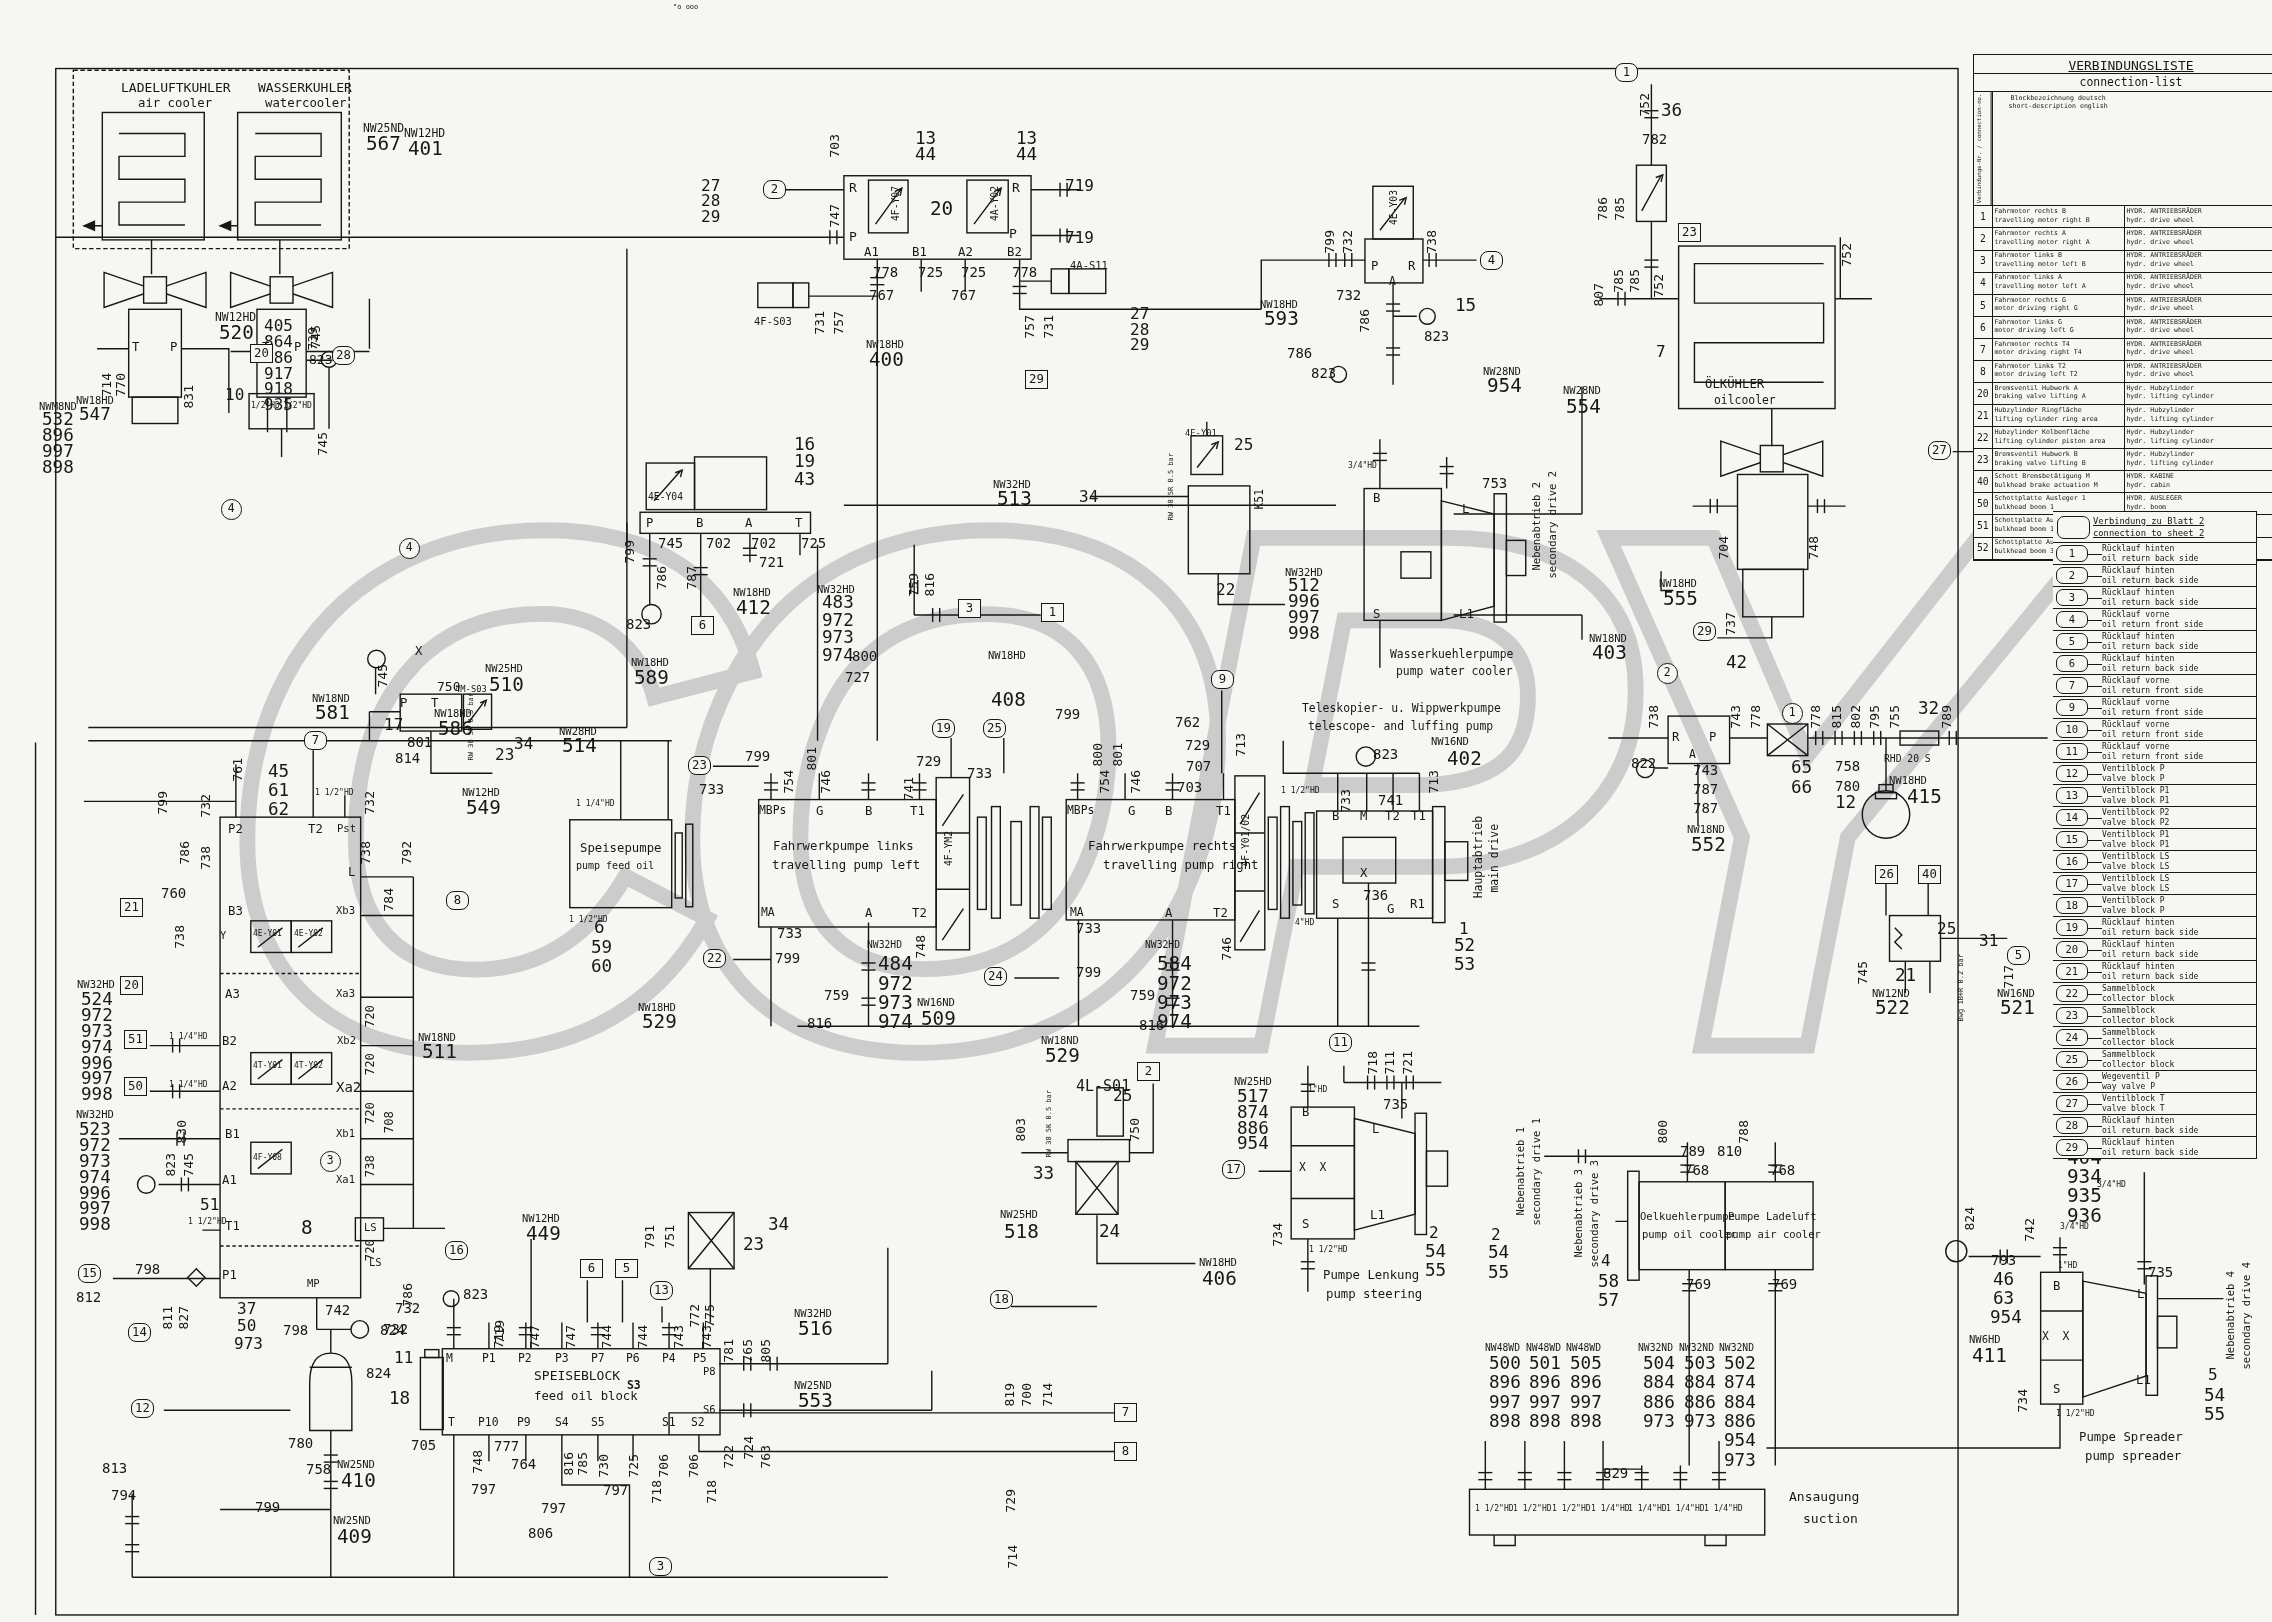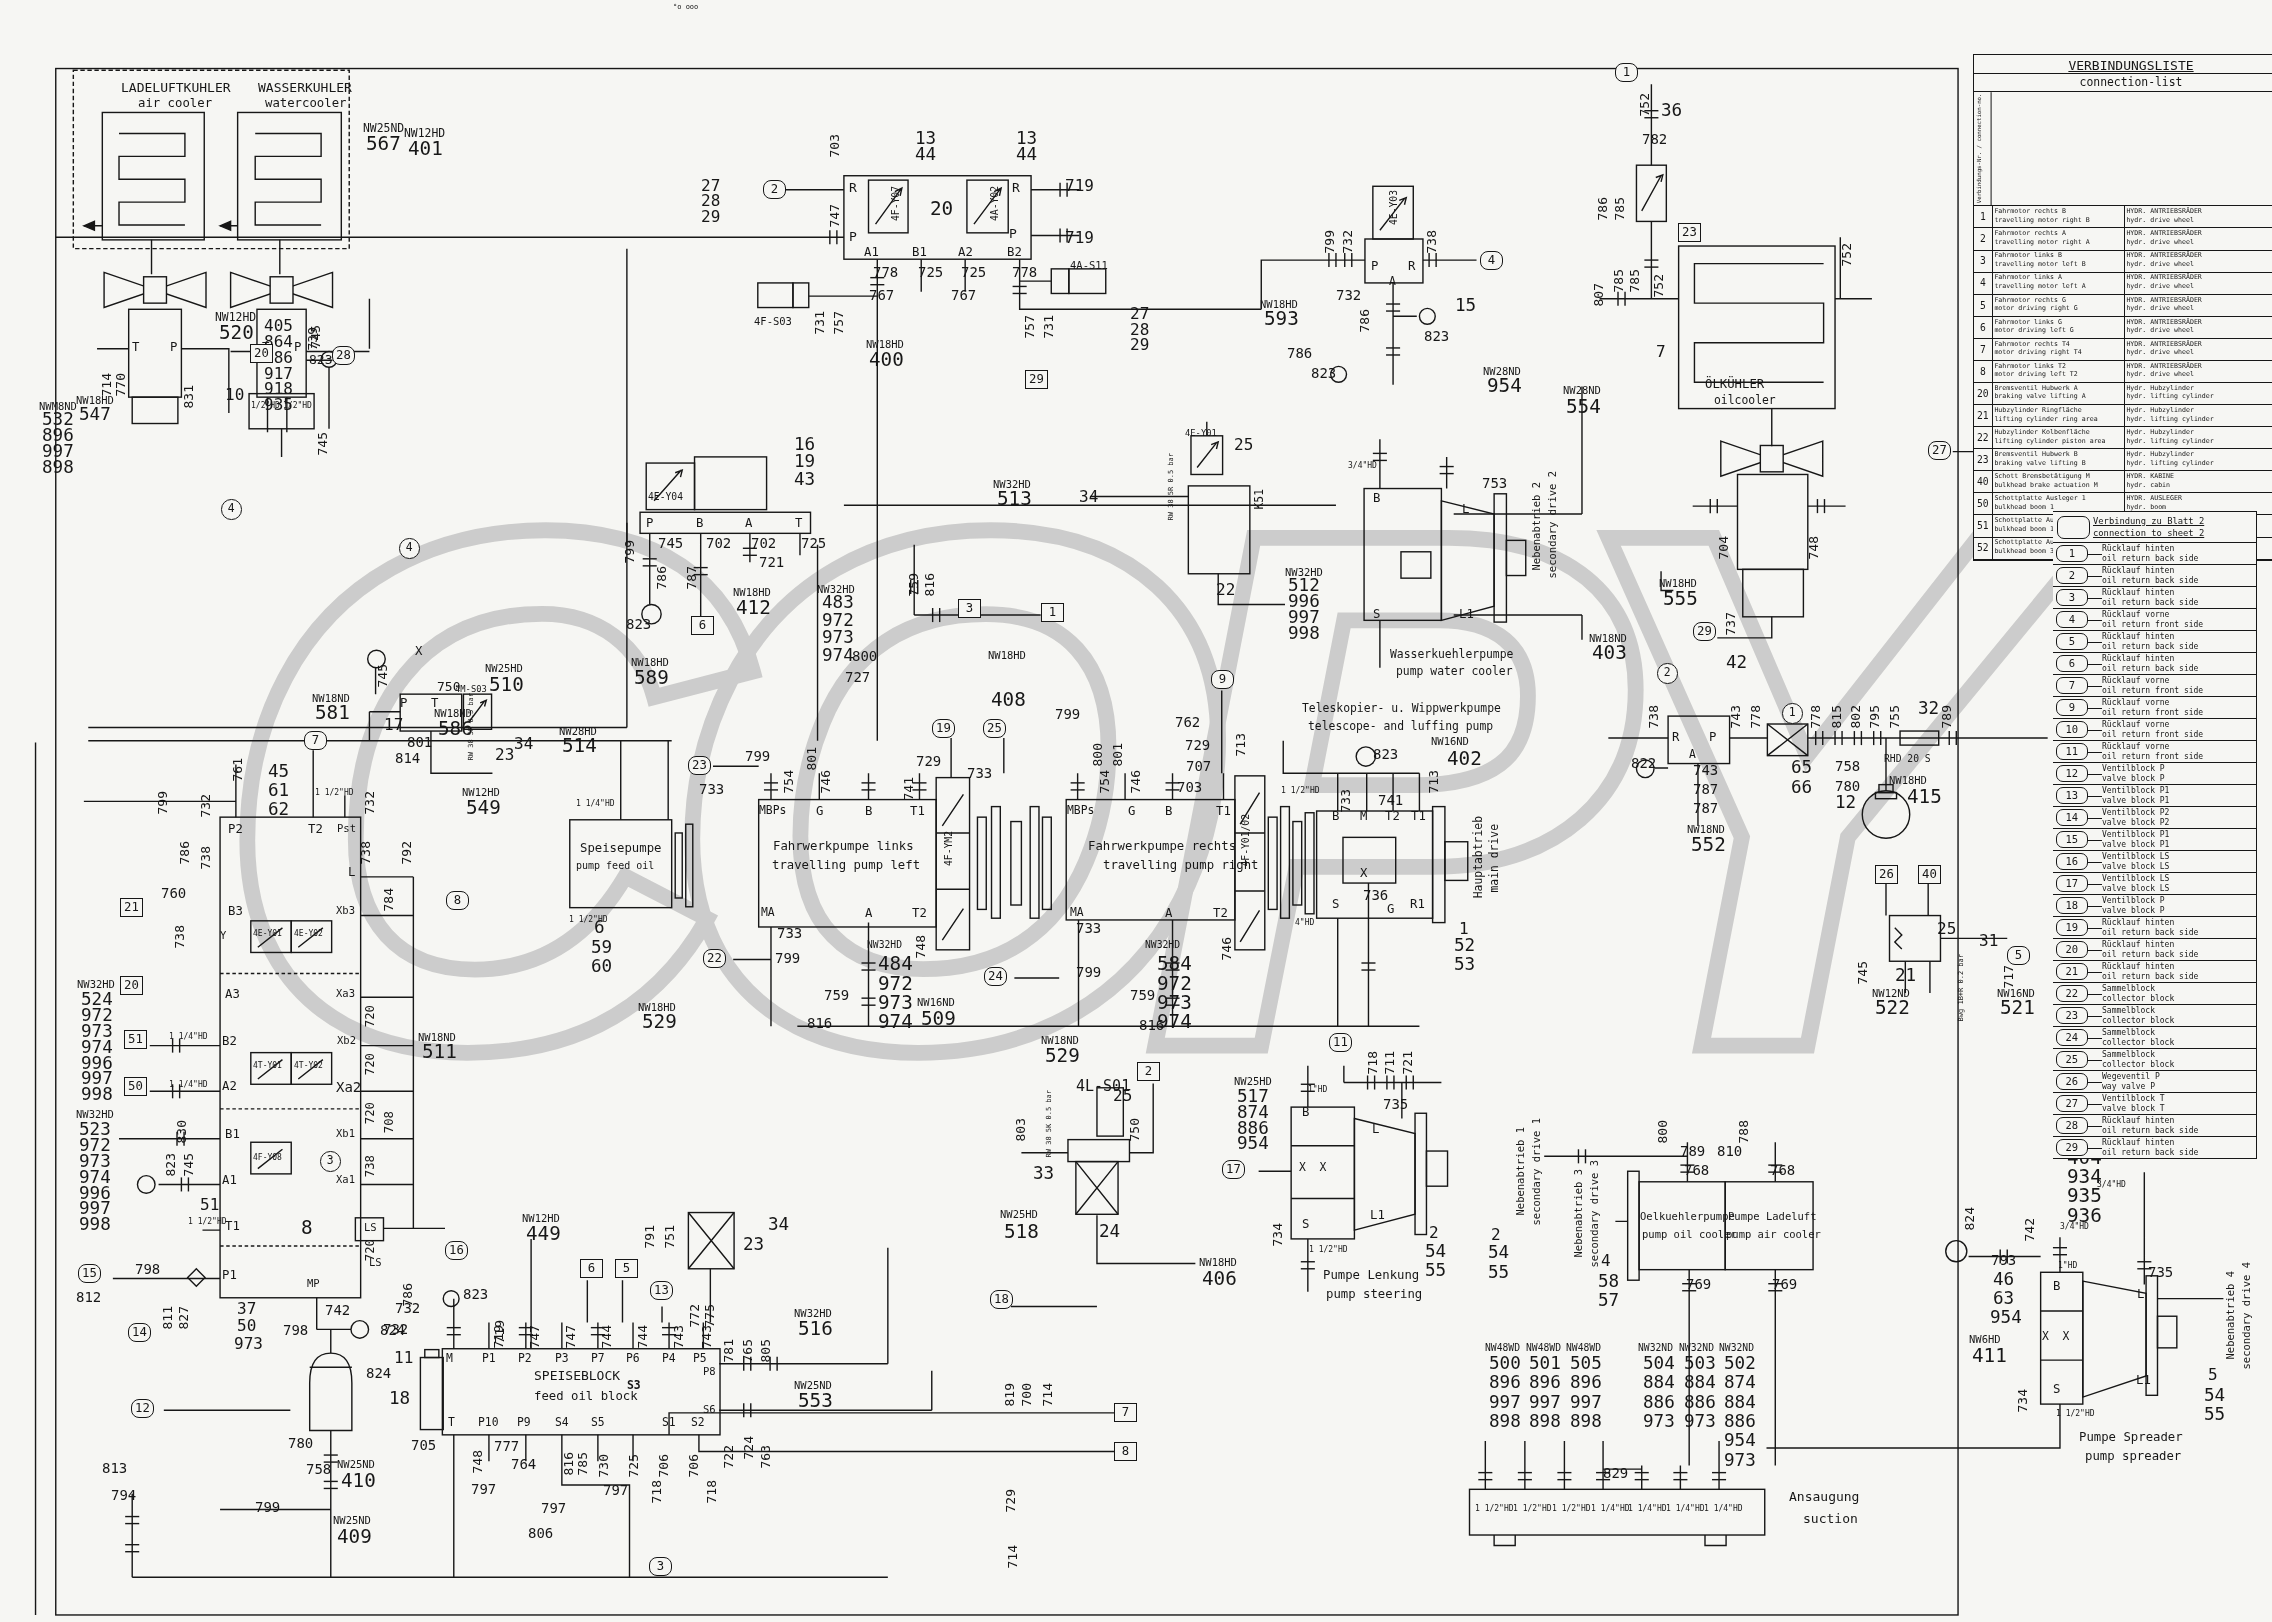--- a/index.html
+++ b/index.html
@@ -970,20 +970,23 @@
       <div class="circ" style="position: absolute; left: 320px; top: 1151px;">3</div>
       <div class="circ" style="position: absolute; left: 221px; top: 499px;">4</div>
       <div class="circ" style="position: absolute; left: 399px; top: 538px;">4</div>
     </div>
 
   <div class="tbl" id="cl">
     <div class="cl-title">VERBINDUNGSLISTE</div>
     <div class="cl-sub">connection-list</div>
     <div class="cl-head">
       <div class="lbl v" style="position:static;font-size:5.7px">Verbindungs-Nr. / connection-no.</div>
+      <div>
+        <span>Blockbezeichnung deutsch</span><br><span>short-description english</span>
+      </div>
     </div>
     <div>
 
     <div class="cl-row">
           <div class="no">1</div>
           <div><span>Fahrmotor rechts B</span><br><span>travelling motor right B</span></div>
           <div><span>HYDR. ANTRIEBSRÄDER</span><br><span>hydr. drive wheel</span></div>
         </div>
         <div class="cl-row">
           <div class="no">2</div>

